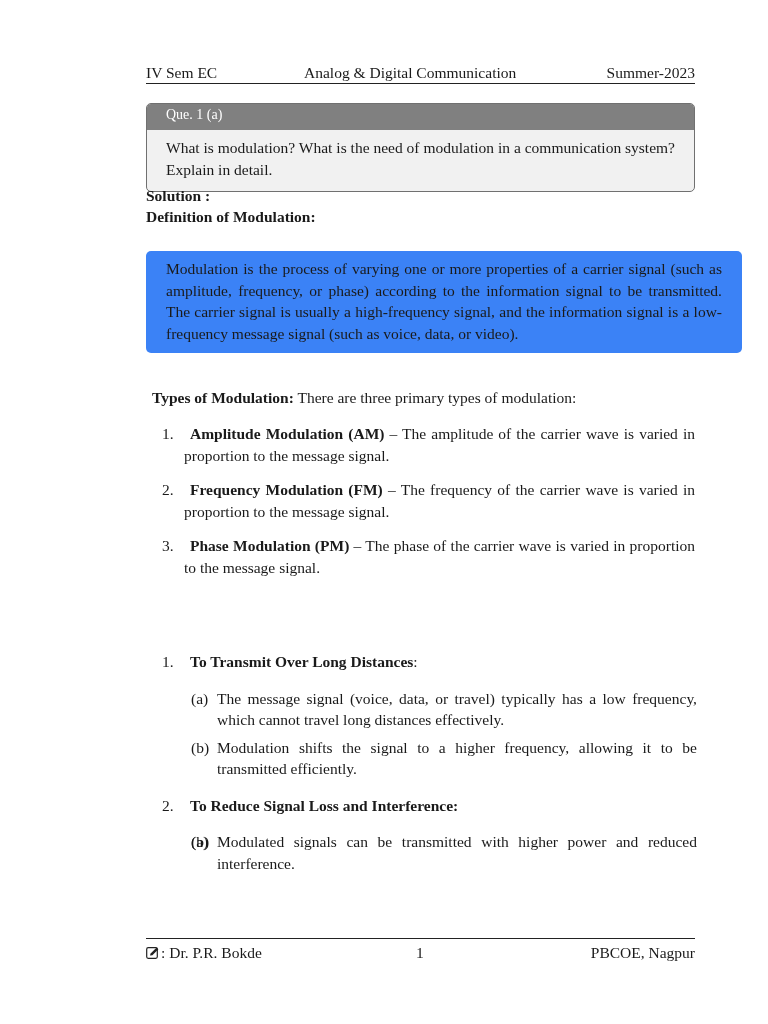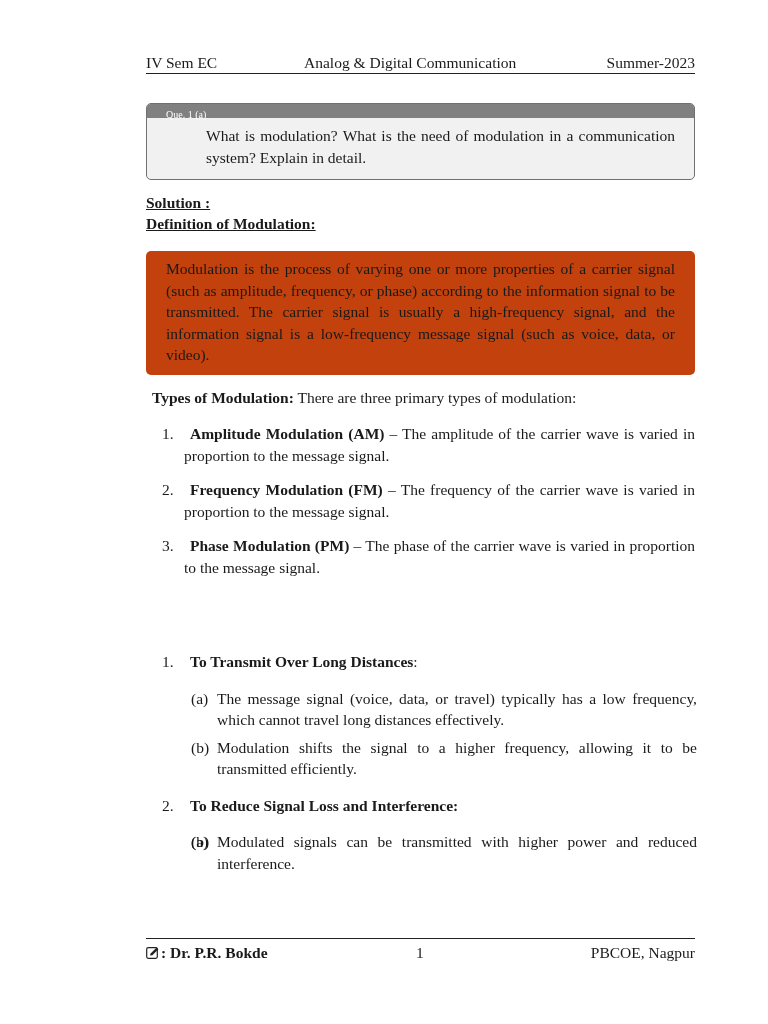--- a/index.html
+++ b/index.html
@@ -21,21 +21,21 @@
       top: 0;
       width: 549px;
       height: 1024px;
       font-family: "Liberation Serif", serif;
       font-size: 15.5px;
       line-height: 21.5px;
     }
     
     .header {
       position: absolute;
-      top: 52px;
+      top: 62px;
       left: 0;
       width: 549px;
       height: 21px;
       border-bottom: 1px solid #222;
       display: flex;
       justify-content: space-between;
       align-items: flex-start;
       font-size: 15.5px;
       gap: 31px;
     }
@@ -48,43 +48,41 @@
       width: 547px;
       border: 1px solid #707070;
       border-radius: 5px;
       background: #f1f1f1;
       overflow: hidden;
     }
     .qbox .qtitle {
       background: #808080;
       color: #ffffff;
       padding: 0 0 0 19px;
-      height: 14px;
+      height: 26px;
       line-height: 22px;
-      font-size: 10px;
+      font-size: 14px;
     }
     .qbox .qbody {
       padding: 7px 19px 11px 19px;
       text-align: justify;
-      margin-left: 40px;
     }
     .solution {
       position: absolute;
-      top: 192px;
+      top: 185px;
       left: 0;
       font-weight: bold;
       line-height: 21px;
-      text-decoration: underline;
     }
     .defbox {
       position: absolute;
       top: 251px;
       left: 0;
-      width: 549px;
-      background: #c2410c;
+      width: 596px;
+      background: #3b82f6;
       border-radius: 5px;
       box-sizing: border-box;
       padding: 7px 20px 9px 20px;
       text-align: justify;
     }
     .types-intro {
       position: absolute;
       top: 387px;
       left: 0;
       width: 549px;
@@ -158,21 +156,21 @@
       top: 938px;
       left: 0;
       width: 549px;
       border-top: 1px solid #222;
       padding-top: 3px;
       display: flex;
       justify-content: space-between;
       font-size: 15.5px;
     }
     .footer .pageno { position: absolute; left: 270px; top: 3px; }
-    .footer .author { display: flex; align-items: center; font-weight: bold; }
+    .footer .author { display: flex; align-items: center; }
     .pen-icon {
       display: inline-block;
       width: 14px;
       height: 13px;
       vertical-align: middle;
       margin-right: 1px;
     }
   </style>
 </head>
 <body>

